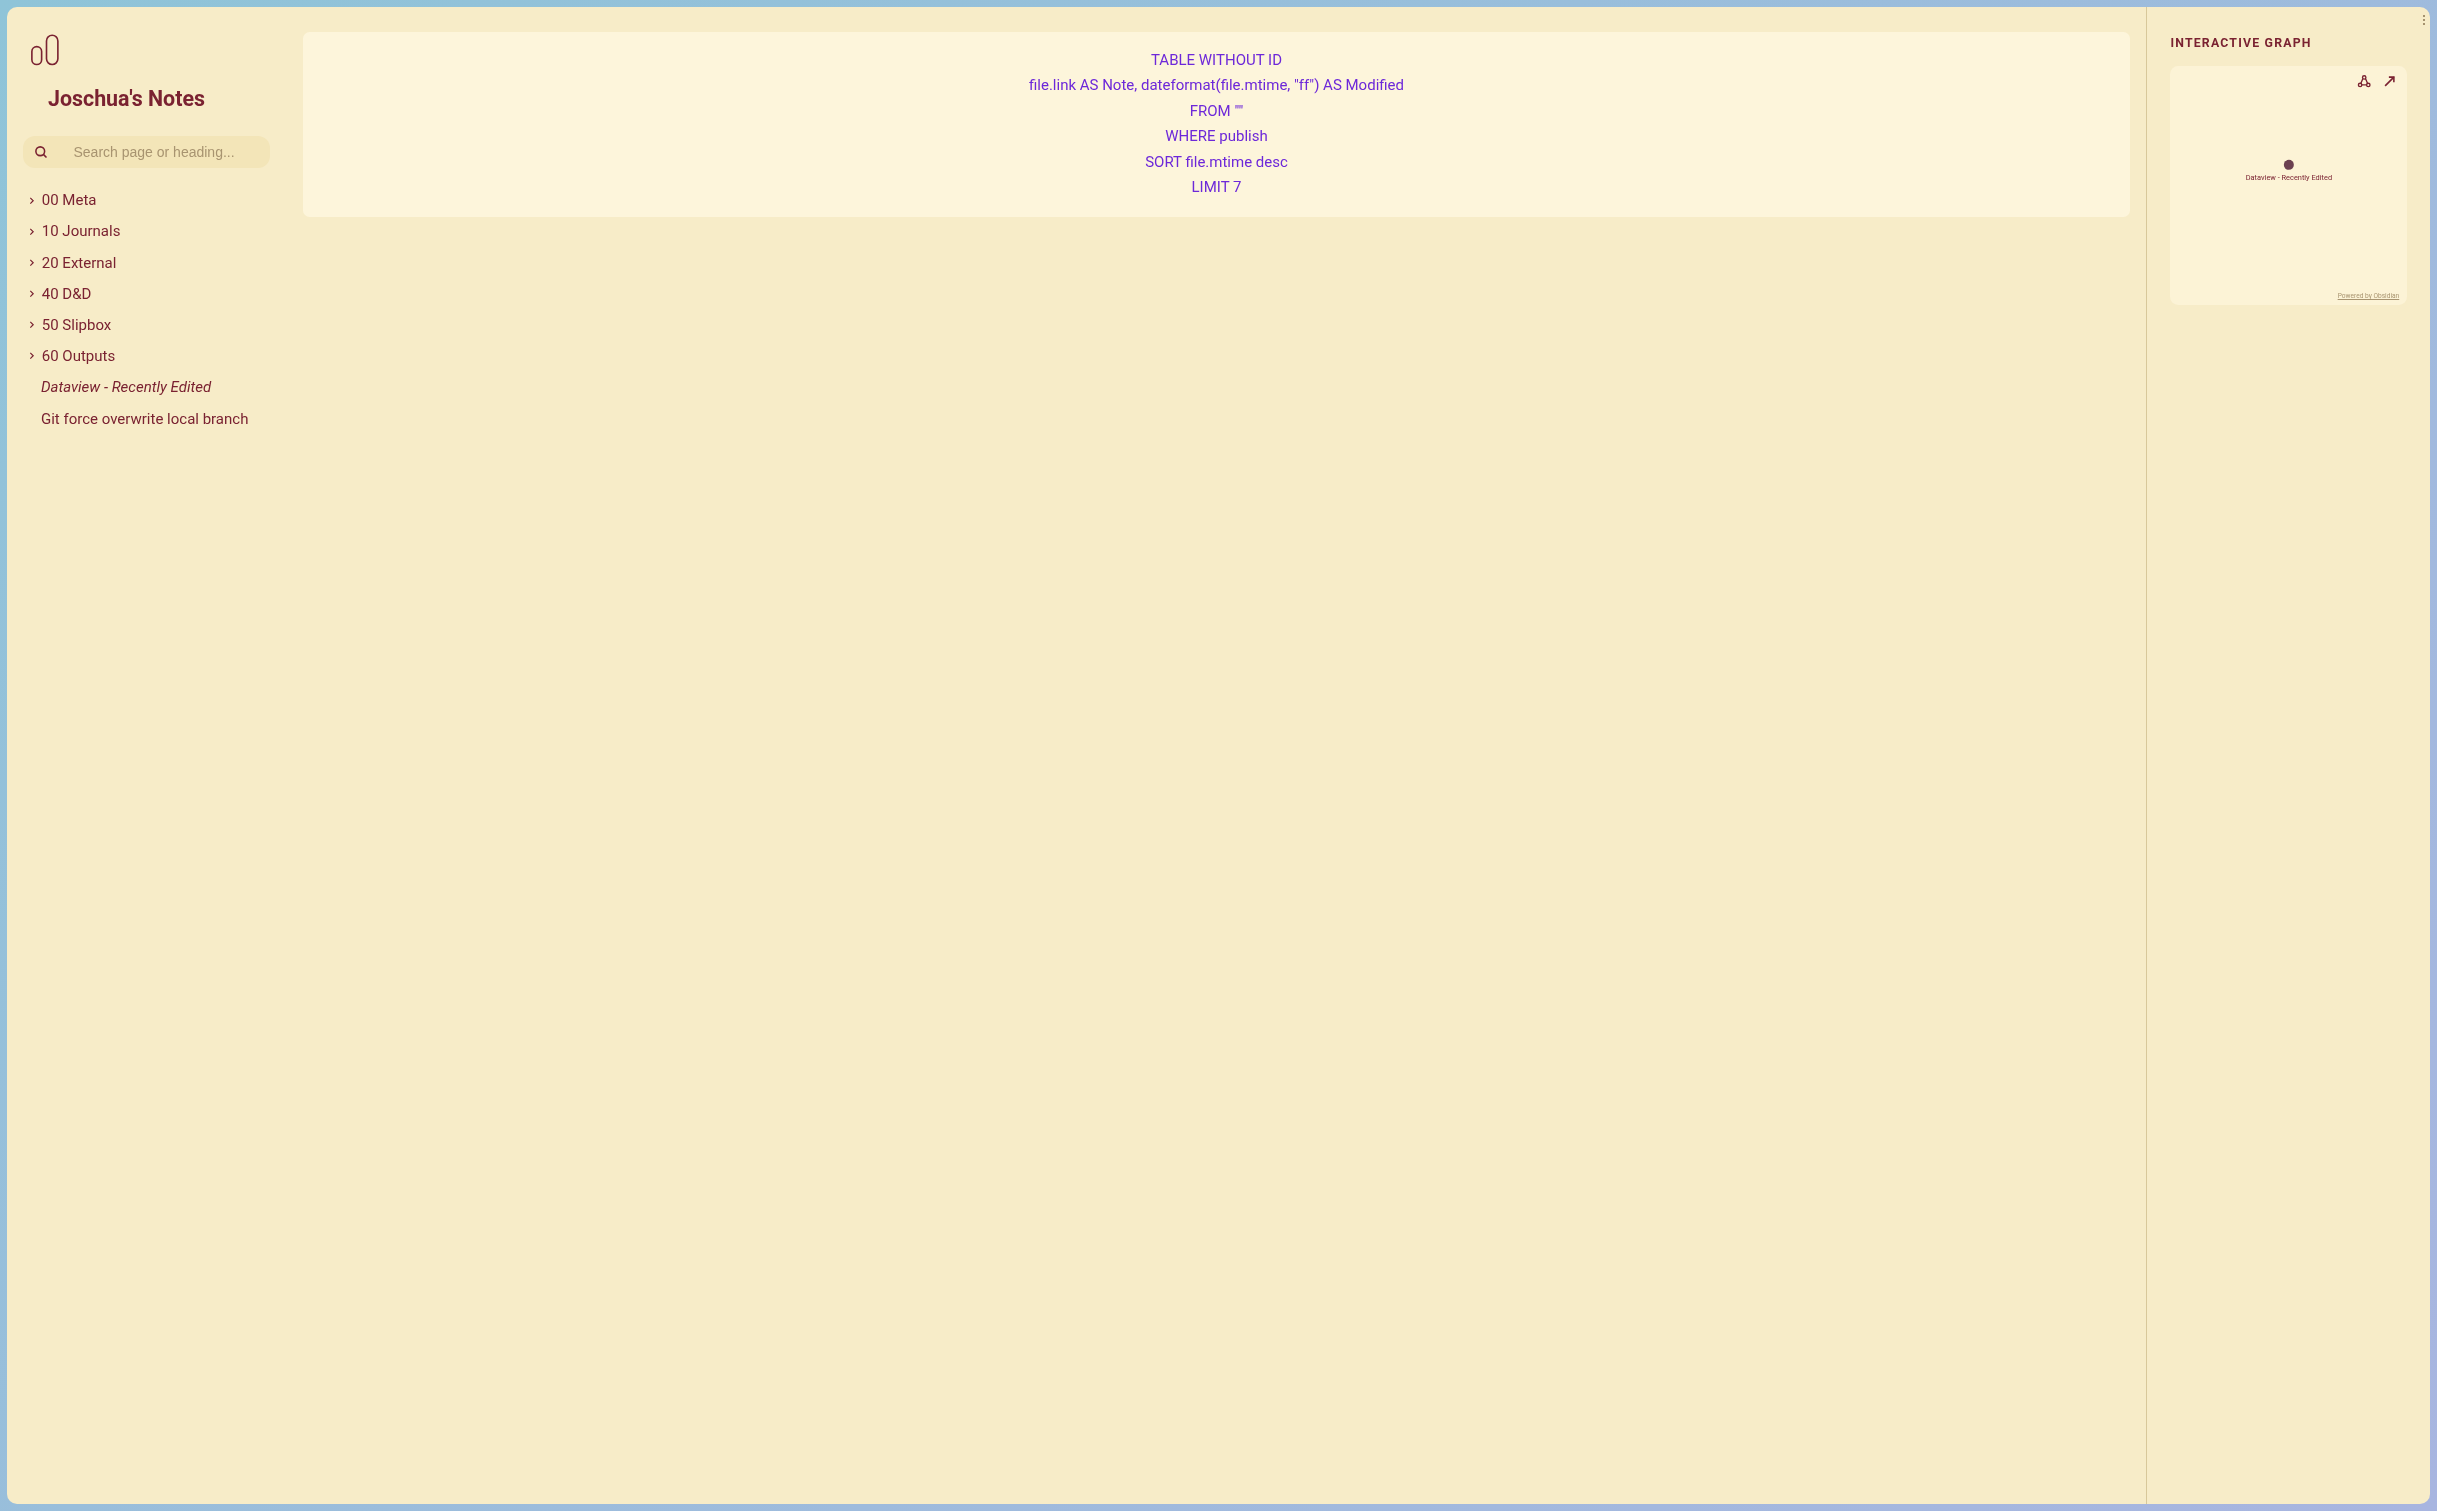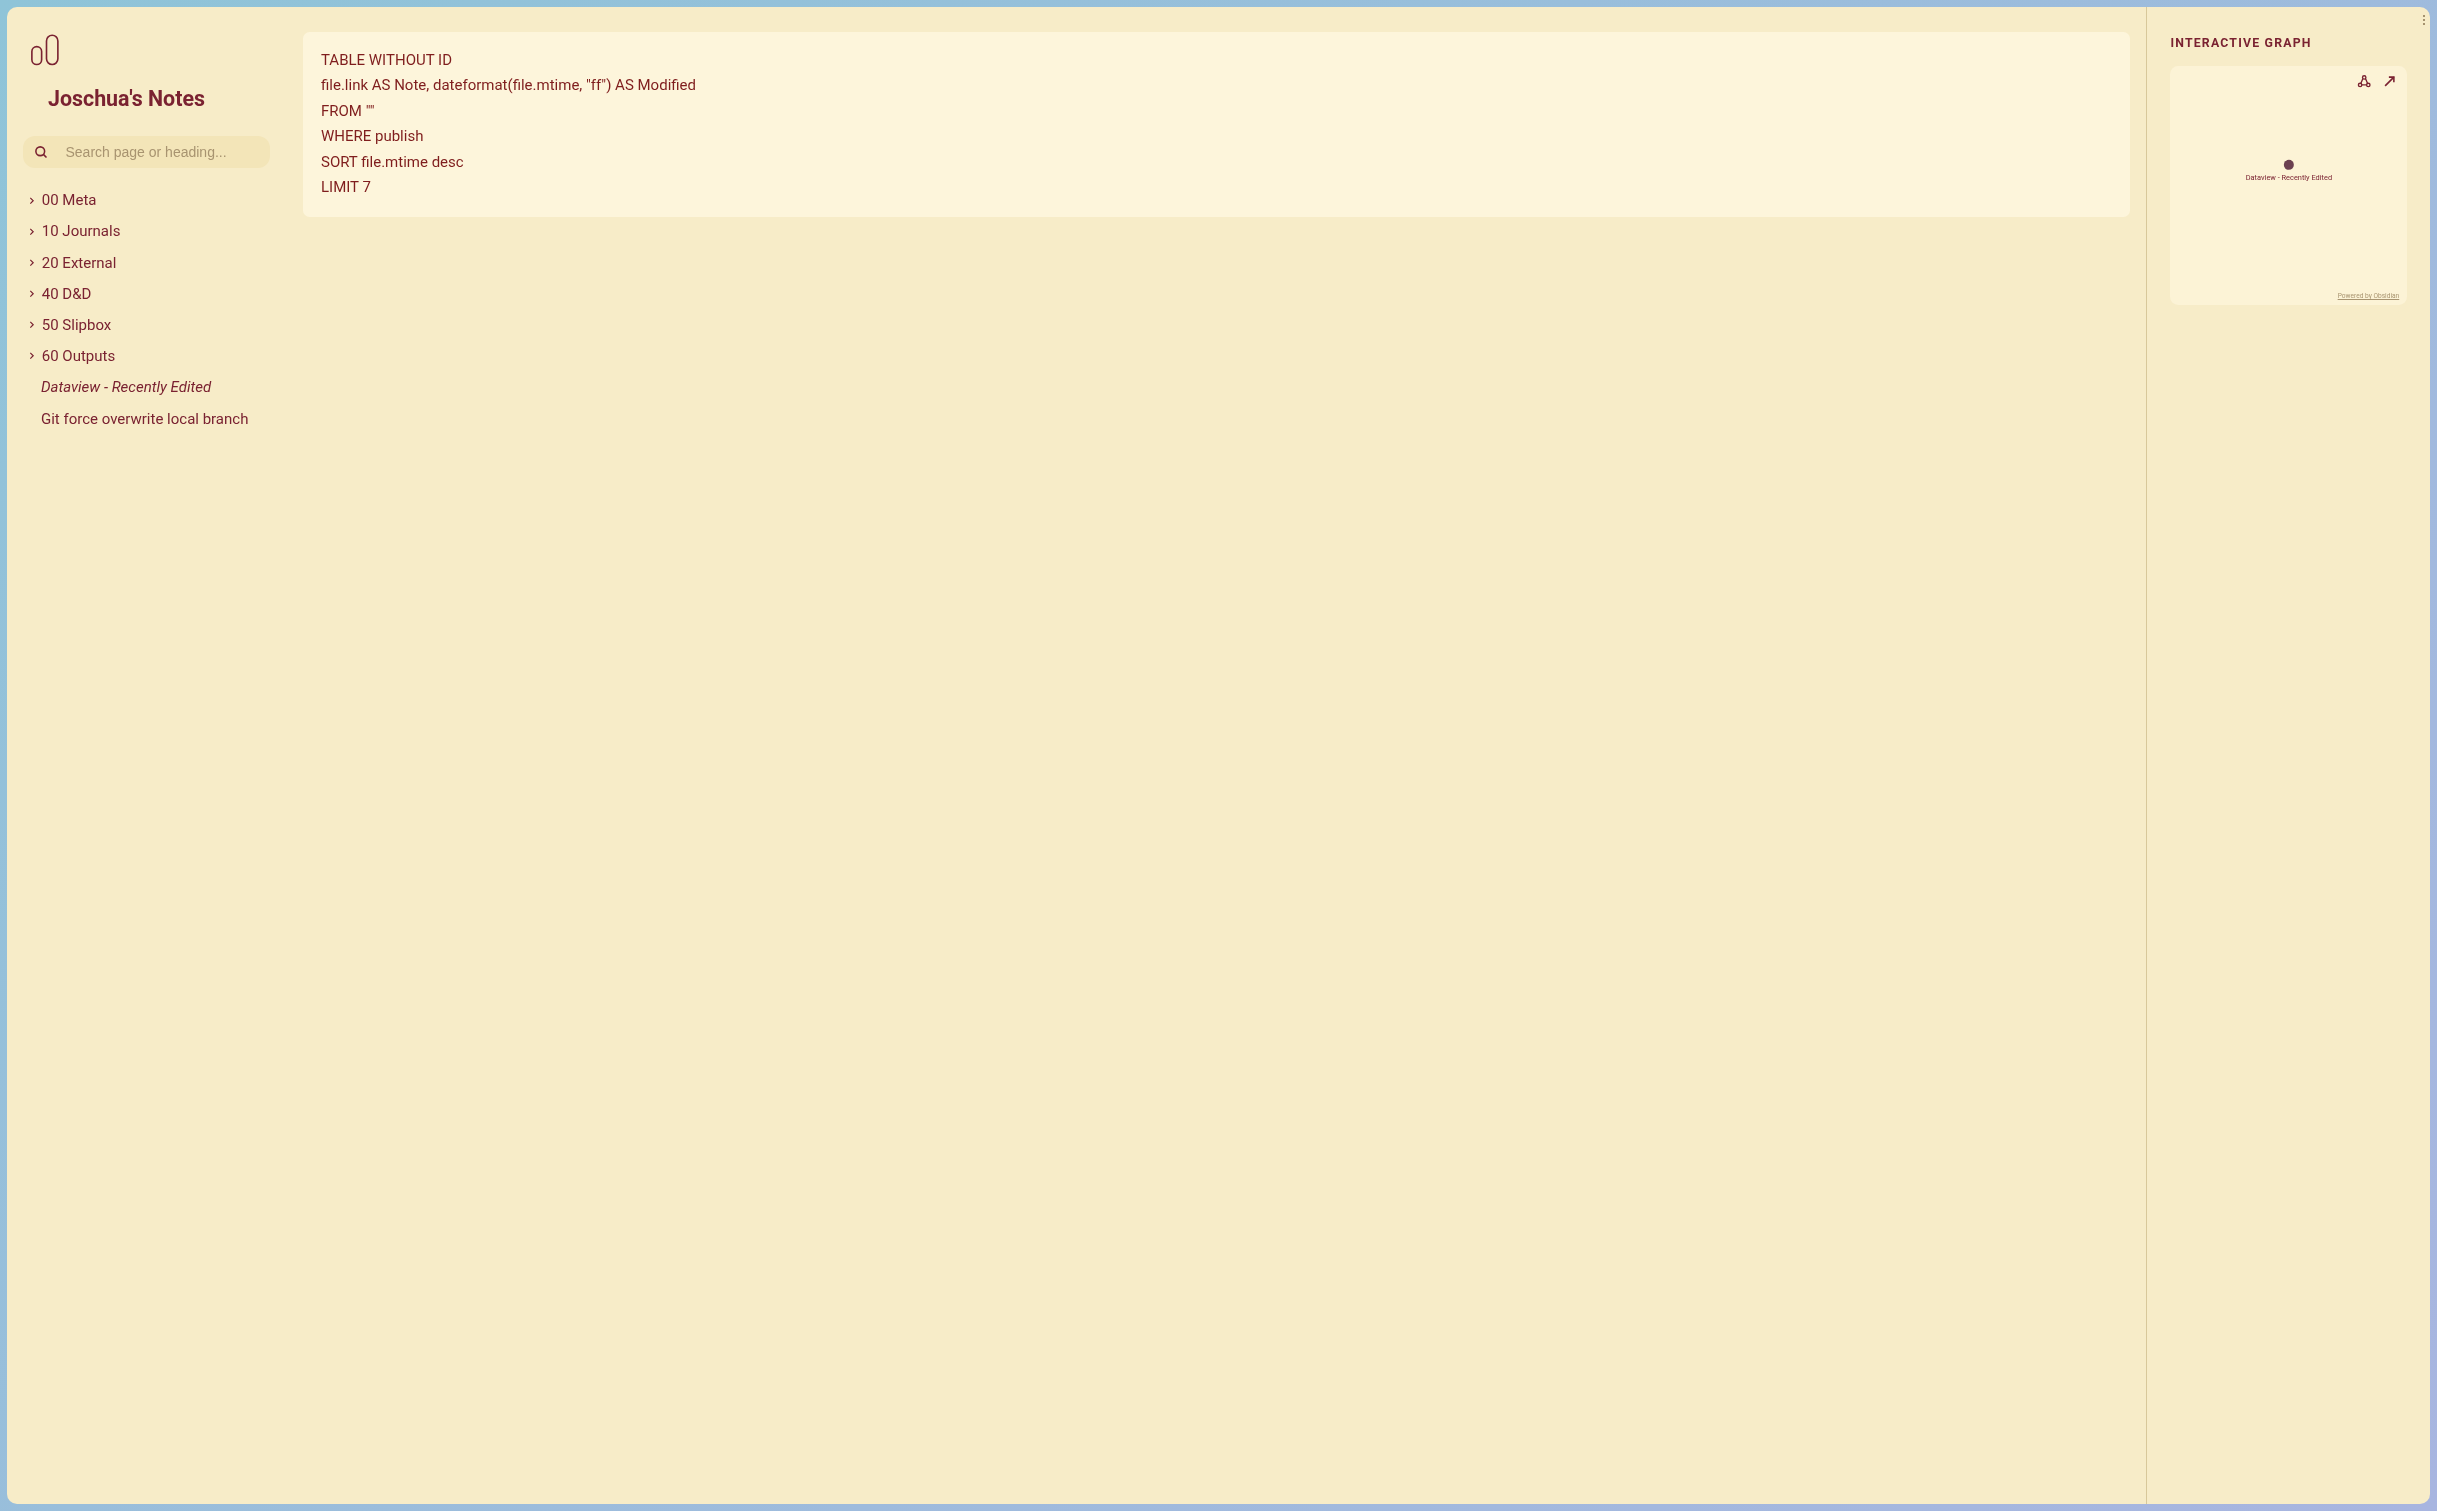--- a/index.html
+++ b/index.html
@@ -48,21 +48,21 @@
       padding-left: 25px;
       margin-bottom: 25px;
     }
     
     .search-box {
       background: #f3e5b8;
       border-radius: 12px;
       padding: 8.2px 11.5px;
       display: flex;
       align-items: center;
-      gap: 16px;
+      gap: 24px;
       margin-bottom: 16.4px;
     }
     
     .search-box input {
       background: transparent;
       border: none;
       outline: none;
       font-size: 14px;
       color: #8a7550;
       width: 100%;
@@ -109,22 +109,23 @@
       flex: 1;
       padding: 25px 16.4px;
     }
     
     .code-block {
       background: #fdf5db;
       border-radius: 6.6px;
       padding: 16.4px 18px;
       font-size: 15px;
       line-height: 1.7;
-      color: #7f1d1d;
+      color: #6d28d9;
       font-family: -apple-system, BlinkMacSystemFont, 'Segoe UI', Roboto, sans-serif;
+      text-align: center;
     }
     
     .code-line {
       display: block;
       white-space: pre-wrap;
     }
     
     .right-panel {
       width: 284px;
       border-left: 0.8px solid #d8c89a;

